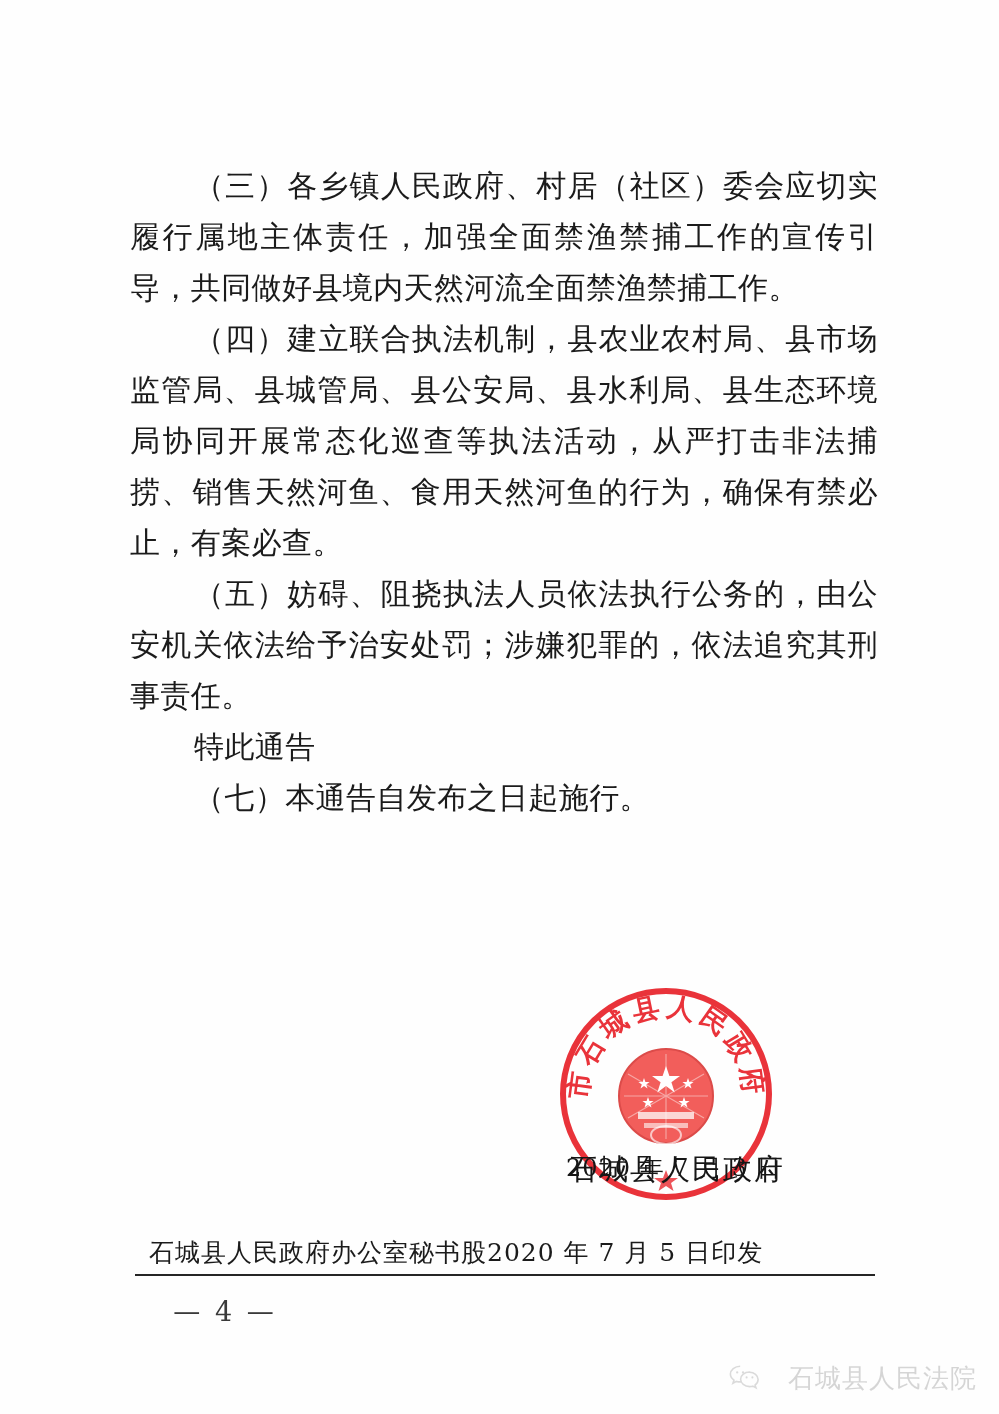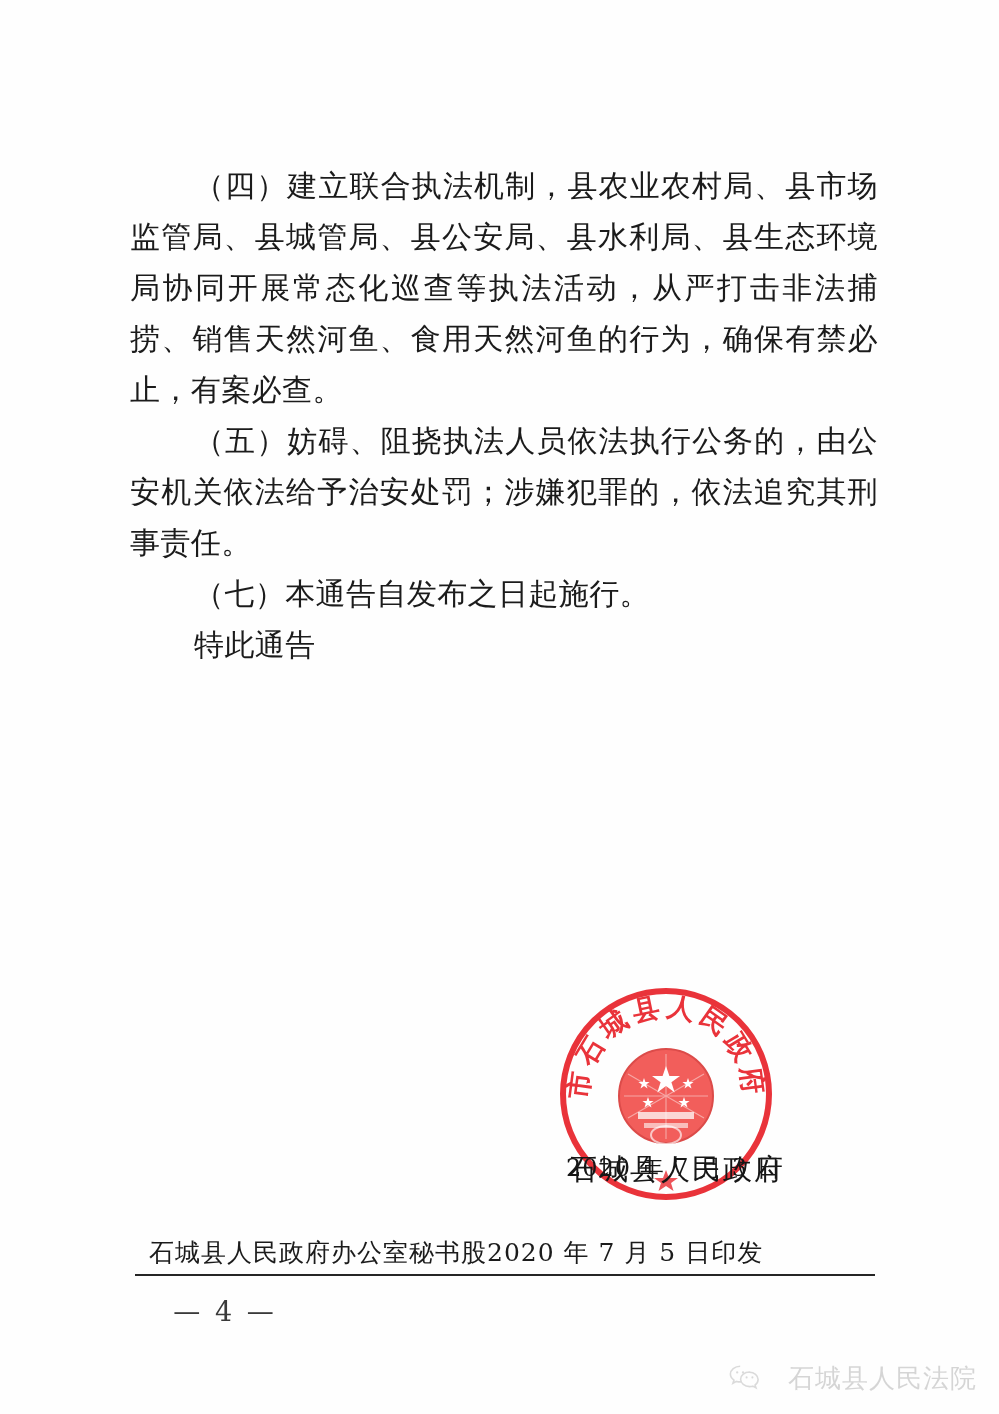--- a/index.html
+++ b/index.html
@@ -141,24 +141,25 @@
     letter-spacing: 1px;
     font-family: "DejaVu Sans", "Liberation Sans", sans-serif;
   }
 </style>
 </head>
 <body>
 
 <div class="page">
 
   <div class="body-text">
+    <p class="para">（三）各乡镇人民政府、村居（社区）委会应切实履行属地主体责任，加强全面禁渔禁捕工作的宣传引导，共同做好县境内天然河流全面禁渔禁捕工作。</p>
     <p class="para">（四）建立联合执法机制，县农业农村局、县市场监管局、县城管局、县公安局、县水利局、县生态环境局协同开展常态化巡查等执法活动，从严打击非法捕捞、销售天然河鱼、食用天然河鱼的行为，确保有禁必止，有案必查。</p>
     <p class="para">（五）妨碍、阻挠执法人员依法执行公务的，由公安机关依法给予治安处罚；涉嫌犯罪的，依法追究其刑事责任。</p>
+    <p class="para last-loose">特此通告</p>
     <p class="para last-loose">（七）本通告自发布之日起施行。</p>
-    <p class="para last-loose">特此通告</p>
   </div>
 
   <div class="sign-block">
 
     <div class="seal">
       <div class="seal-inner">
         <svg width="200" height="200" viewBox="0 0 200 200" aria-hidden="true">
           <defs>
             <path id="arcTop" d="M 22,100 A 78,78 0 0 1 178,100" fill="none"></path>
           </defs>

